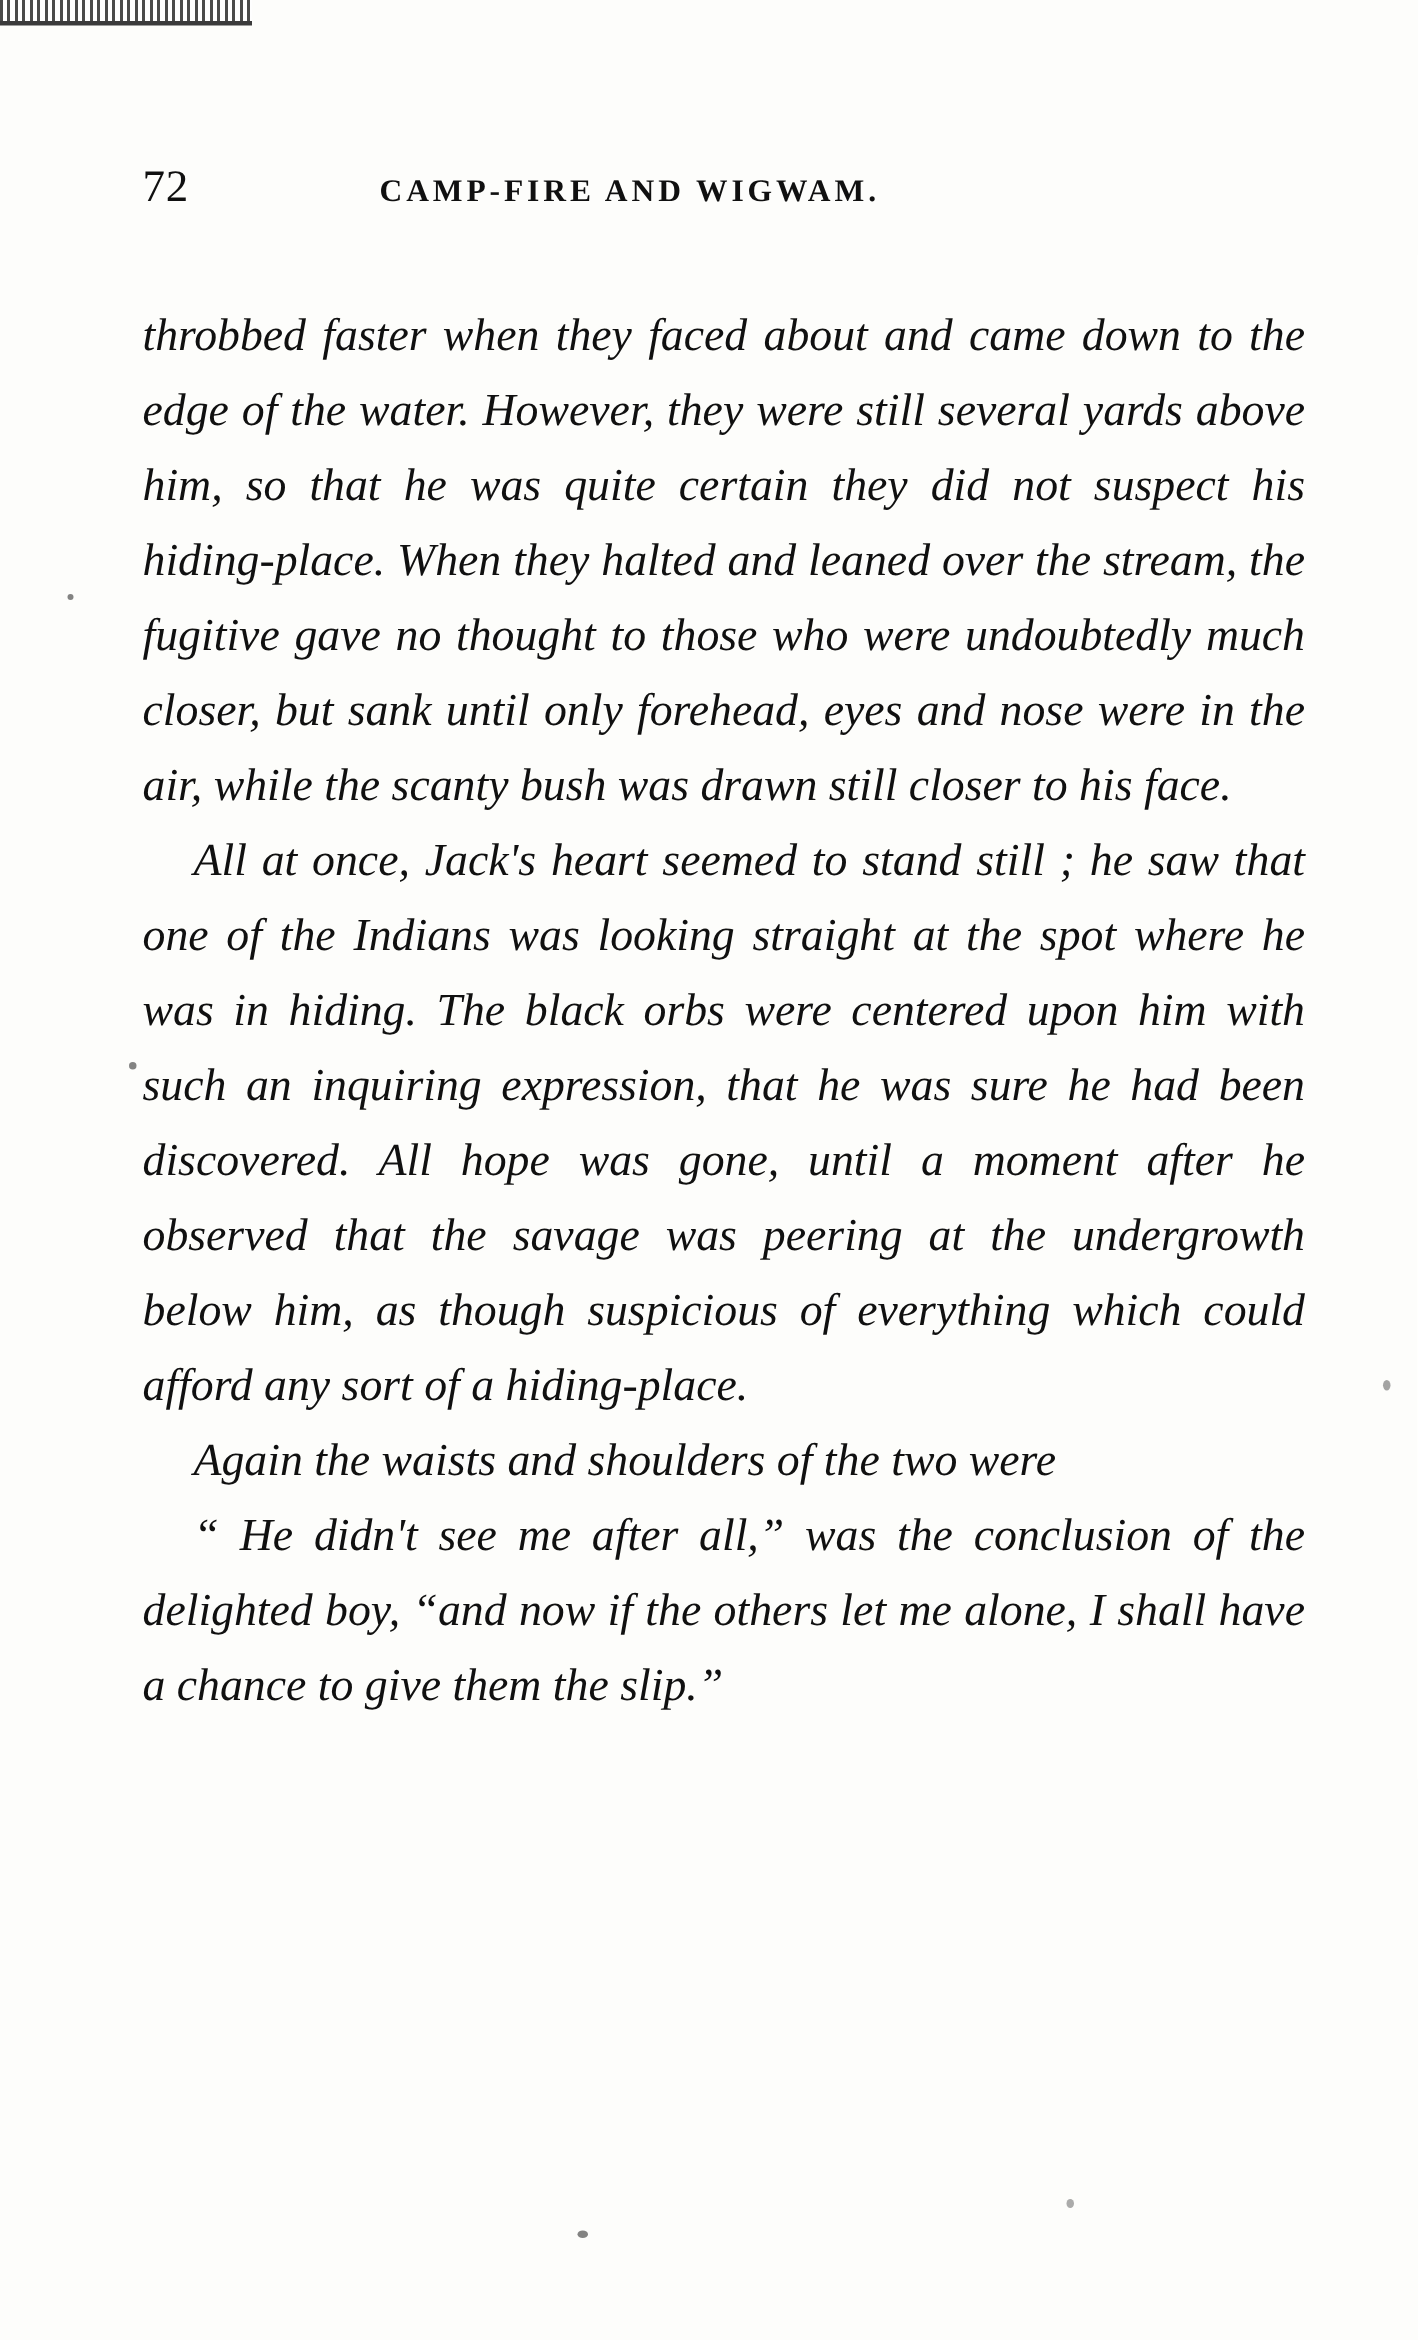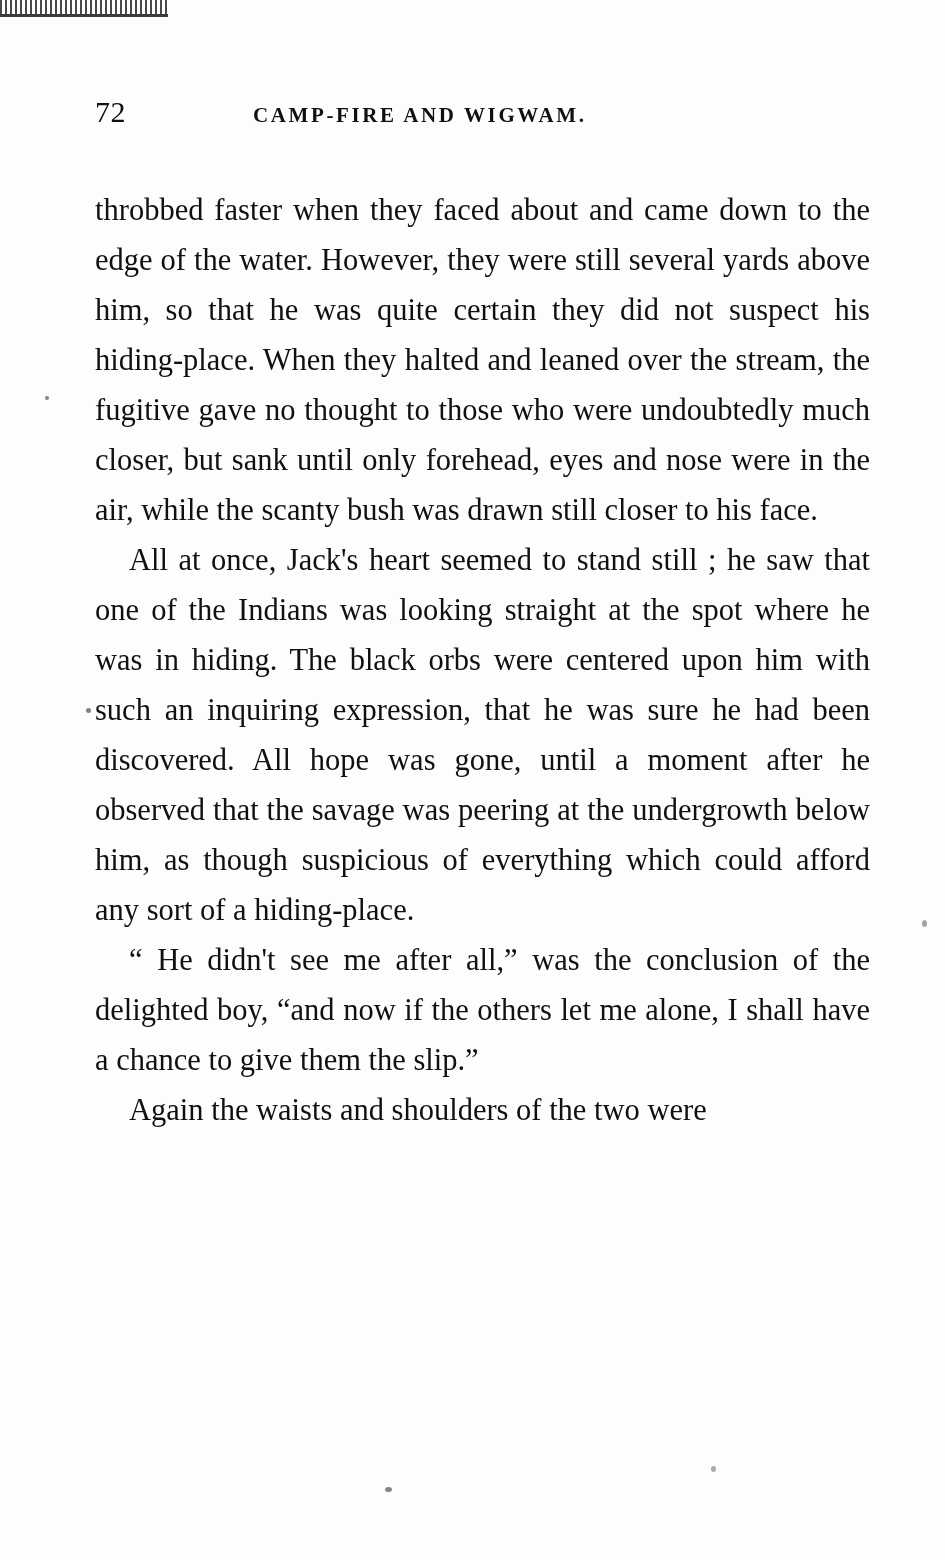--- a/index.html
+++ b/index.html
@@ -33,21 +33,21 @@
       repeating-linear-gradient(90deg,
         #2b2b2b 0px, #2b2b2b 2px,
         #ffffff 2px, #ffffff 5px);
     border-bottom: 3px solid #1a1a1a;
     opacity: .85;
   }
 
   .content {
     position: absolute;
     left: 95px;
-    top: 95px;
+    top: 108px;
     width: 775px;
   }
 
   .header-line {
     display: flex;
     align-items: baseline;
     height: 46px;
   }
   .folio {
     font-size: 30px;
@@ -67,20 +67,21 @@
   .body-text {
     margin-top: 44px;
     font-size: 30.5px;
     line-height: 50px;
     text-align: justify;
     text-justify: inter-word;
     hyphens: manual;
   }
   .body-text p {
     margin: 0;
+    font-style: italic;
   }
   .body-text p.indent {
     text-indent: 34px;
   }
   .body-text p.last-line-left {
     text-align: left;
   }
 
   
   .speck {
@@ -105,22 +106,22 @@
   <div class="content">
 
     <div class="header-line">
       <div class="folio">72</div>
       <div class="running-head">CAMP-FIRE AND WIGWAM.</div>
     </div>
 
     <div class="body-text">
       <p>throbbed faster when they faced about and came down to the edge of the water. However, they were still several yards above him, so that he was quite certain they did not suspect his hiding-place. When they halted and leaned over the stream, the fugitive gave no thought to those who were undoubtedly much closer, but sank until only forehead, eyes and nose were in the air, while the scanty bush was drawn still closer to his face.</p>
       <p class="indent">All at once, Jack's heart seemed to stand still ; he saw that one of the Indians was looking straight at the spot where he was in hiding. The black orbs were centered upon him with such an inquiring expression, that he was sure he had been discovered. All hope was gone, until a moment after he observed that the savage was peering at the undergrowth below him, as though suspicious of everything which could afford any sort of a hiding-place.</p>
+      <p class="indent last-line-left">Again the waists and shoulders of the two were</p>
       <p class="indent">“ He didn't see me after all,” was the conclusion of the delighted boy, “and now if the others let me alone, I shall have a chance to give them the slip.”</p>
-      <p class="indent last-line-left">Again the waists and shoulders of the two were</p>
     </div>
 
   </div>
 
   <span class="speck s1"></span>
   <span class="speck s2"></span>
   <span class="speck s3"></span>
   <span class="speck s4"></span>
   <span class="speck s5"></span>
 

